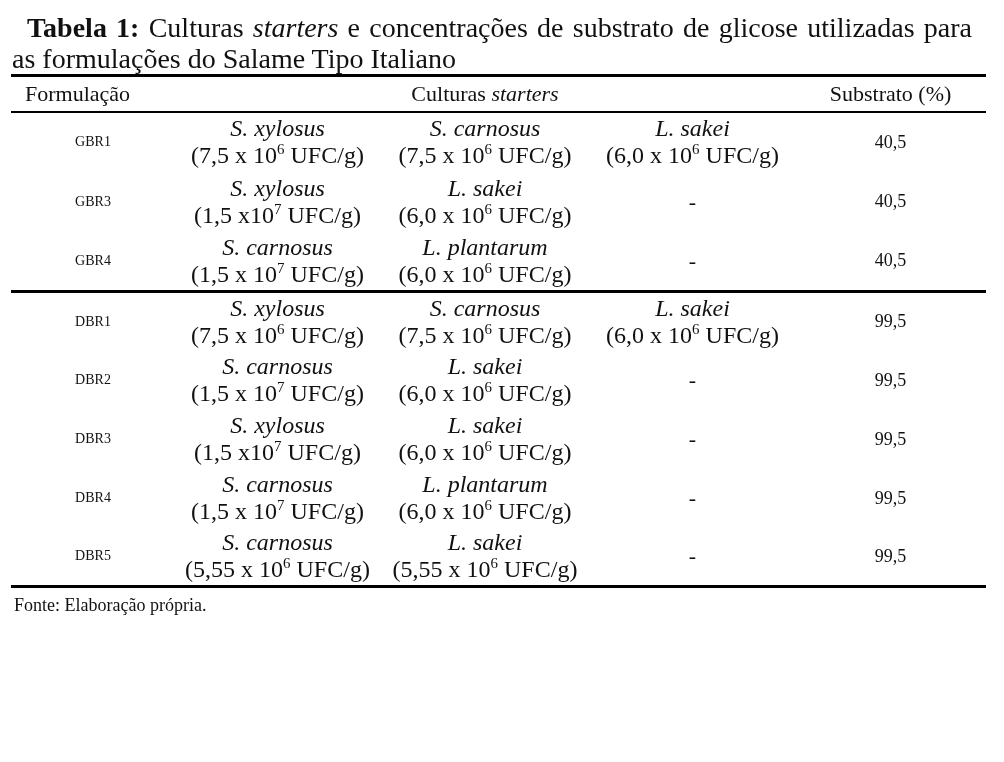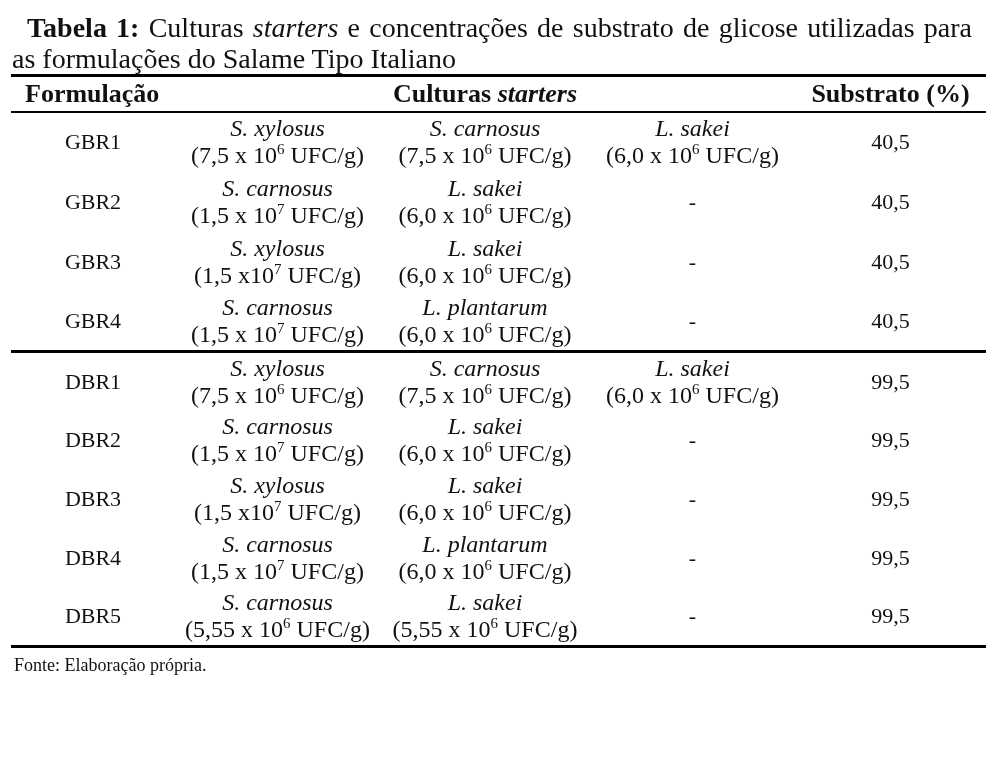--- a/index.html
+++ b/index.html
@@ -37,22 +37,22 @@
     border-collapse: collapse;
     table-layout: fixed;
     border-top: 3px solid #000000;
     border-bottom: 3px solid #000000;
   }
   thead tr {
     border-bottom: 2px solid #000000;
     height: 36px;
   }
   thead th {
-    font-size: 26px;
-    font-weight: bold;
+    font-size: 22px;
+    font-weight: normal;
     vertical-align: middle;
     padding: 0;
   }
   th.h-form { text-align: left; padding-left: 14px; }
   th.h-cult { text-align: center; }
   th.h-cult .italic { font-style: italic; }
   th.h-sub  { text-align: center; }
 
   tbody[data-section="GBR"] { border-bottom: 3px solid #000000; }
   tbody[data-section="GBR"] tr.data-row { height: 60px; }
@@ -70,22 +70,22 @@
   }
   .conc {
     line-height: 27px;
   }
   .conc sup {
     font-size: 0.62em;
     vertical-align: super;
     line-height: 0;
   }
   .cell-dash { font-size: 22px; }
-  .col-form  { font-size: 22px; margin-top: 12px; }
-  .col-sub   { font-size: 22px; font-family: Liberation Serif, serif; }
+  .col-form  { font-size: 14px; margin-top: 12px; }
+  .col-sub   { font-size: 18px; font-family: Liberation Serif, serif; }
 
   .table-footer {
     margin: 5px 0 0 14px;
     font-size: 18px;
     line-height: 24px;
   }
 </style>
 </head>
 <body>
 
@@ -121,33 +121,20 @@
             <div class="species">S. carnosus</div>
             <div class="conc">(7,5 x 10<sup>6</sup> UFC/g)</div>
           </td>
           <td>
             <div class="species">L. sakei</div>
             <div class="conc">(6,0 x 10<sup>6</sup> UFC/g)</div>
           </td>
           <td class="col-sub">40,5</td>
         </tr>
         <tr class="data-row">
-          <td class="col-form">GBR2</td>
-          <td>
-            <div class="species">S. carnosus</div>
-            <div class="conc">(1,5 x 10<sup>7</sup> UFC/g)</div>
-          </td>
-          <td>
-            <div class="species">L. sakei</div>
-            <div class="conc">(6,0 x 10<sup>6</sup> UFC/g)</div>
-          </td>
-          <td class="cell-dash">-</td>
-          <td class="col-sub">40,5</td>
-        </tr>
-        <tr class="data-row">
           <td class="col-form">GBR3</td>
           <td>
             <div class="species">S. xylosus</div>
             <div class="conc">(1,5 x10<sup>7</sup> UFC/g)</div>
           </td>
           <td>
             <div class="species">L. sakei</div>
             <div class="conc">(6,0 x 10<sup>6</sup> UFC/g)</div>
           </td>
           <td class="cell-dash">-</td>

